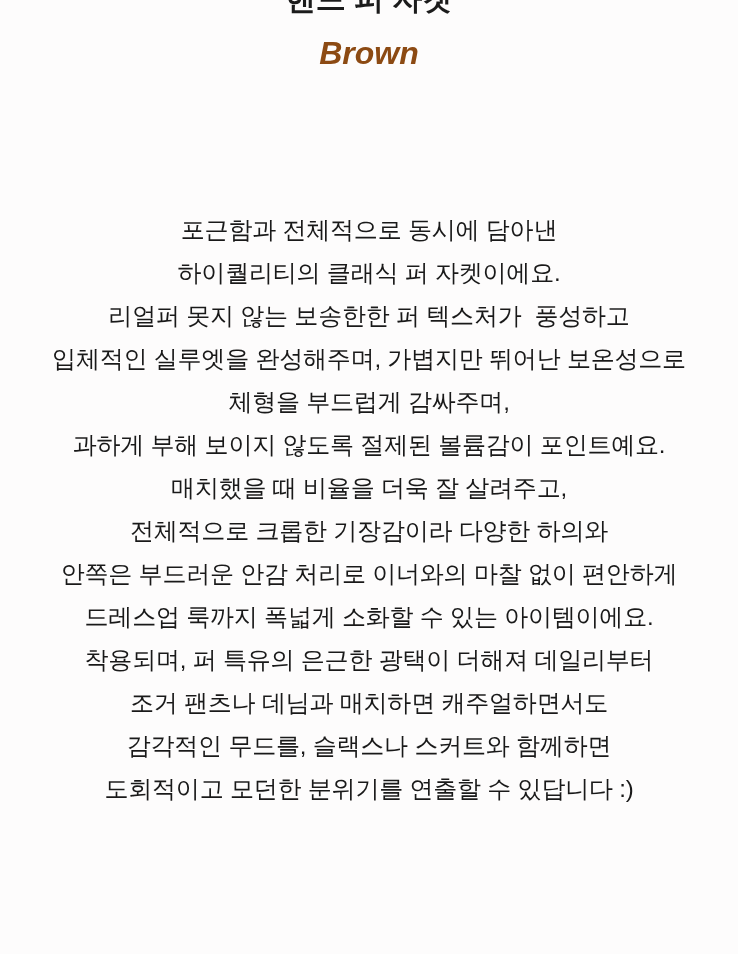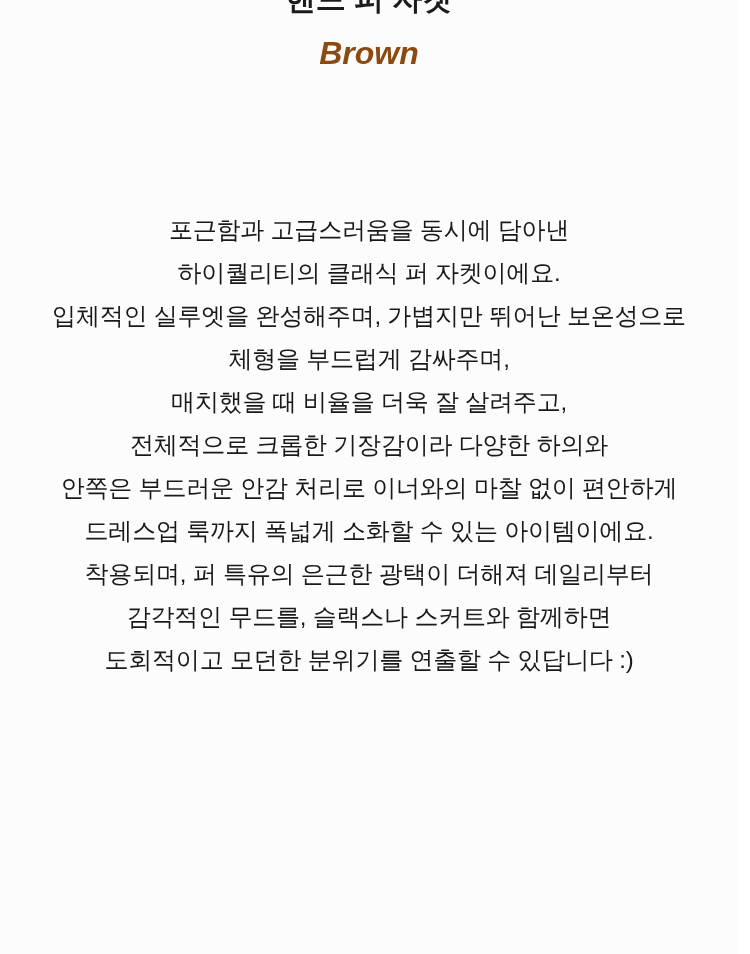--- a/index.html
+++ b/index.html
@@ -51,26 +51,29 @@
 <body>
 
 <div class="page" style="background: rgb(253, 252, 252);">
 
   <div class="header">
     <h1 class="product-title" style="color: rgb(27, 27, 27);">핸드 퍼 자켓</h1>
     <div class="color-label" style="color: rgb(140, 74, 19);">Brown</div>
   </div>
 
   <div class="description" style="color: rgb(25, 25, 25);">
-    <div class="line">포근함과 고급스러움을 동시에 담아낸</div>
+    <div class="line">포근함과 전체적으로 동시에 담아낸</div>
     <div class="line">하이퀄리티의 클래식 퍼 자켓이에요.</div>
+    <div class="line">리얼퍼 못지 않는 보송한한 퍼 텍스처가  풍성하고</div>
     <div class="line">입체적인 실루엣을 완성해주며, 가볍지만 뛰어난 보온성으로</div>
     <div class="line">체형을 부드럽게 감싸주며,</div>
+    <div class="line">과하게 부해 보이지 않도록 절제된 볼륨감이 포인트예요.</div>
     <div class="line">매치했을 때 비율을 더욱 잘 살려주고,</div>
     <div class="line">전체적으로 크롭한 기장감이라 다양한 하의와</div>
     <div class="line">안쪽은 부드러운 안감 처리로 이너와의 마찰 없이 편안하게</div>
     <div class="line">드레스업 룩까지 폭넓게 소화할 수 있는 아이템이에요.</div>
     <div class="line">착용되며, 퍼 특유의 은근한 광택이 더해져 데일리부터</div>
+    <div class="line">조거 팬츠나 데님과 매치하면 캐주얼하면서도</div>
     <div class="line">감각적인 무드를, 슬랙스나 스커트와 함께하면</div>
     <div class="line">도회적이고 모던한 분위기를 연출할 수 있답니다 :)</div>
   </div>
 
 </div>
 
 </body></html>

